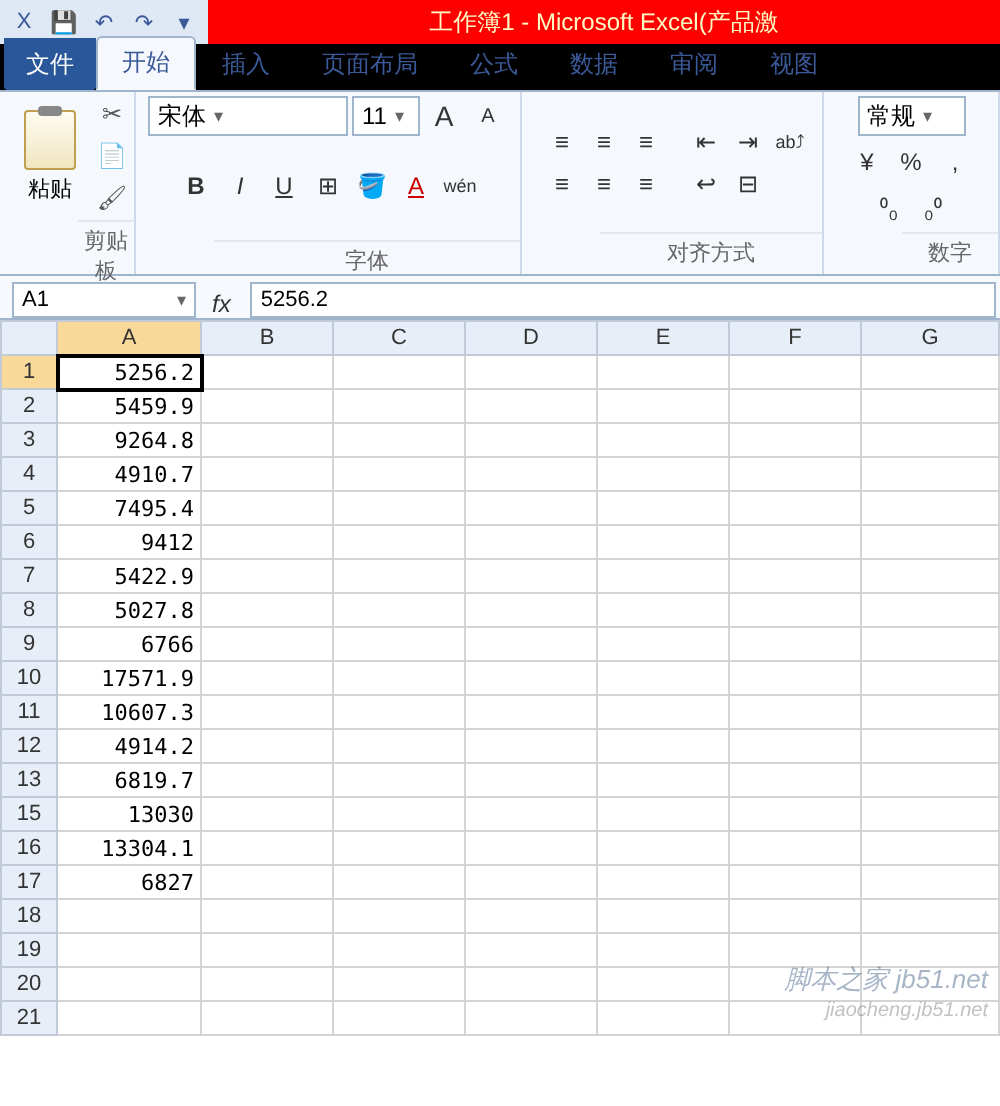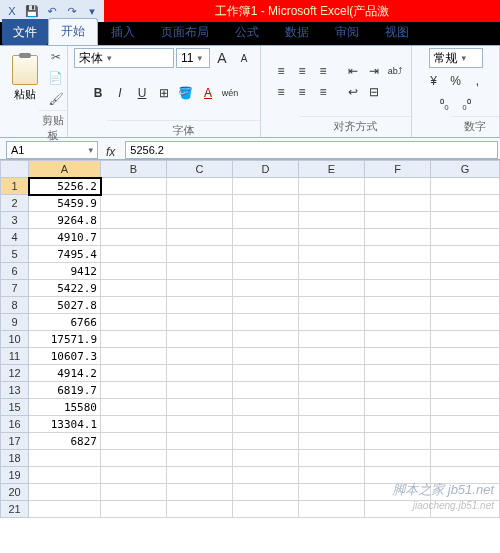--- a/index.html
+++ b/index.html
@@ -313,21 +313,21 @@
           <td class="cell">6819.7</td>
           <td class="cell"></td>
           <td class="cell"></td>
           <td class="cell"></td>
           <td class="cell"></td>
           <td class="cell"></td>
           <td class="cell"></td>
         </tr>
         <tr>
           <th class="row-h">15</th>
-          <td class="cell">15580</td>
+          <td class="cell">13030</td>
           <td class="cell"></td>
           <td class="cell"></td>
           <td class="cell"></td>
           <td class="cell"></td>
           <td class="cell"></td>
           <td class="cell"></td>
         </tr>
         <tr>
           <th class="row-h">16</th>
           <td class="cell">13304.1</td>

